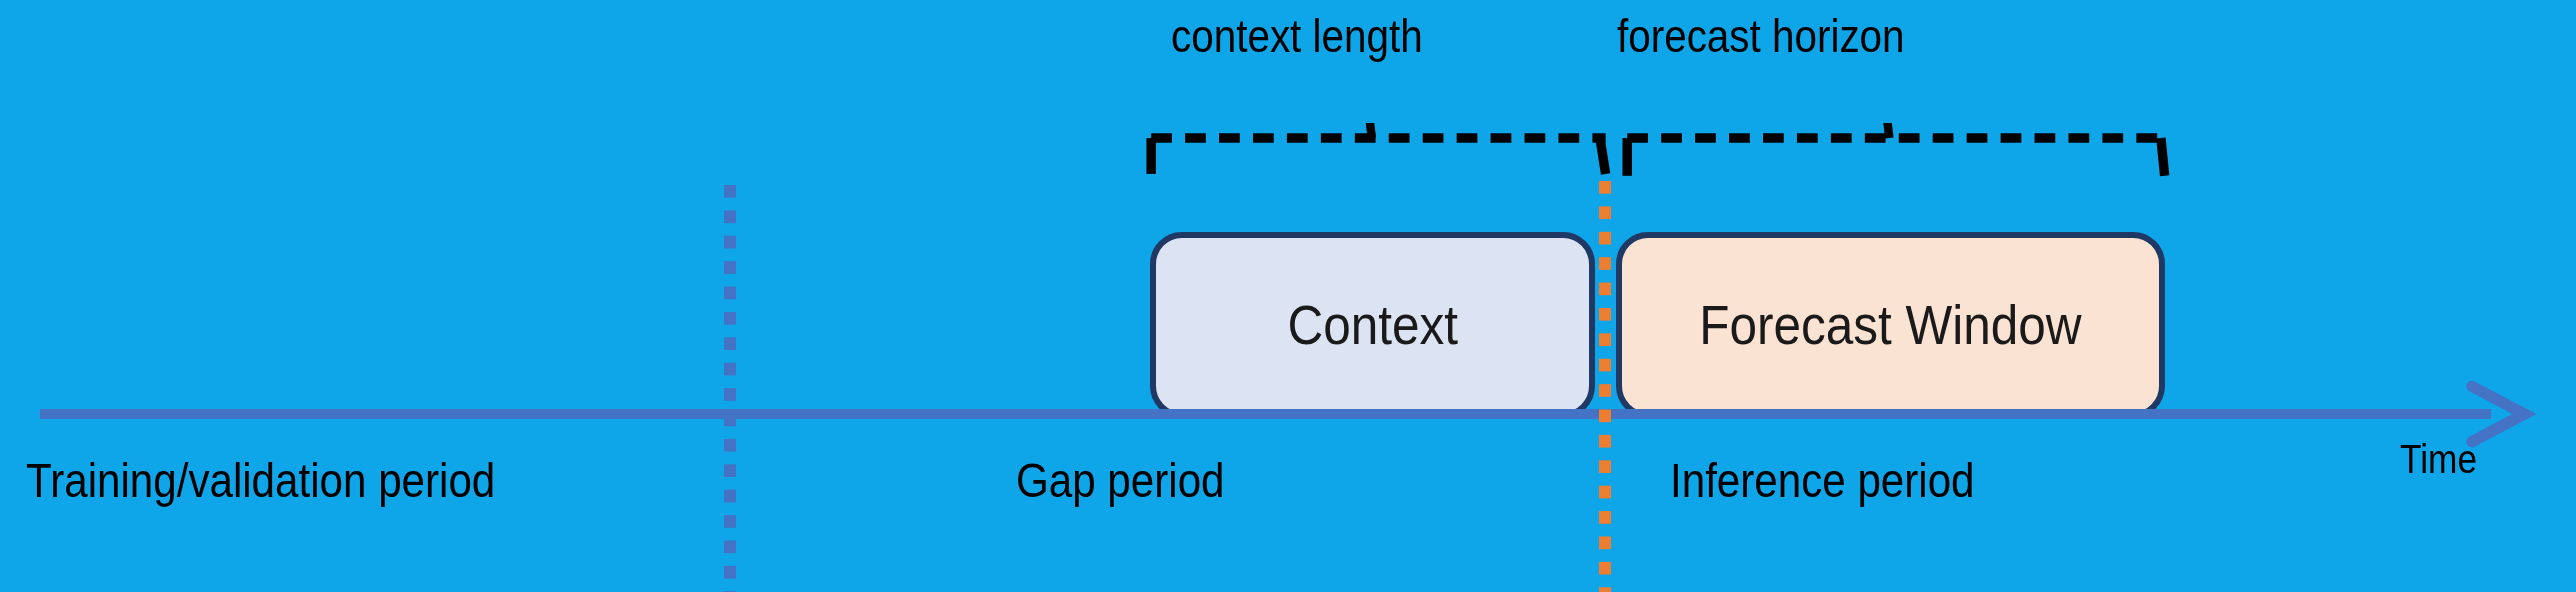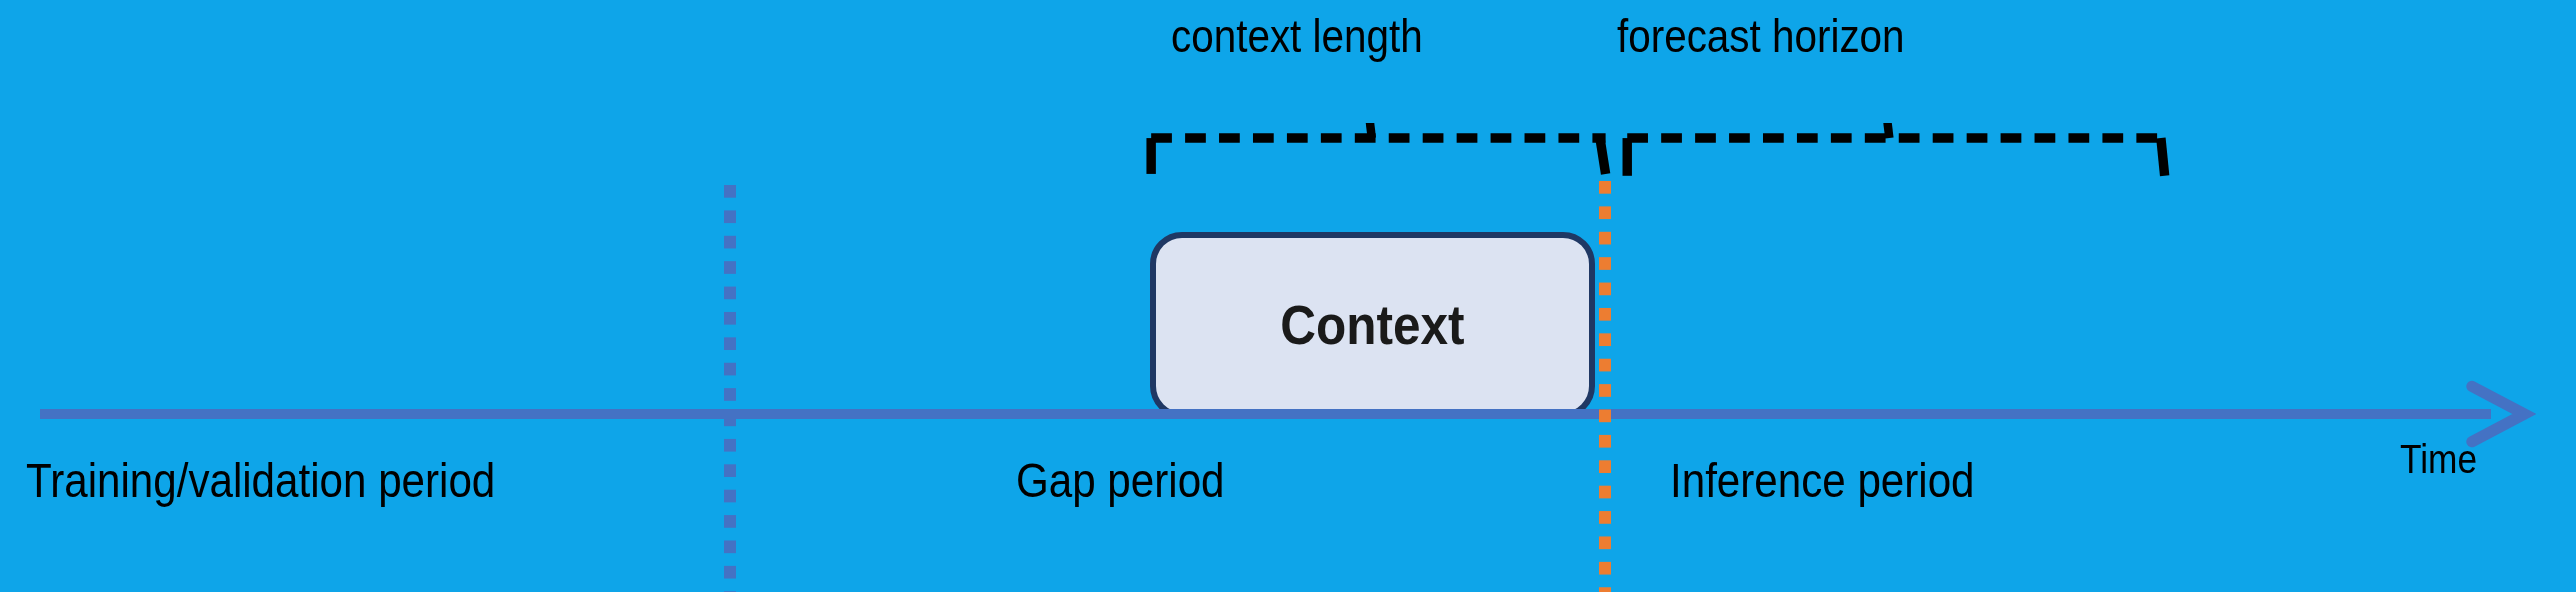--- a/index.html
+++ b/index.html
@@ -81,21 +81,21 @@
     align-items: center;
     justify-content: center;
   }
   .win-box .win-label {
     font-size: 55px;
     color: #1a1a1a;
     font-family: "Liberation Sans", "DejaVu Sans", sans-serif;
     white-space: nowrap;
     transform: scaleX(0.9);
   }
-  .box-context  { background: #dce3f2; font-weight: bold; }
+  .box-context  { background: #dce3f2; }
   .box-forecast { background: #fbe3d3; }
 
   
   .brace {
     position: absolute;
   }
 </style>
 </head>
 <body>
 
@@ -120,20 +120,23 @@
     <line x1="16" y1="16" x2="588" y2="16" stroke="#000000" stroke-width="10" stroke-dasharray="22 14" stroke-linecap="butt"></line>
     <path d="M 16 16 L 16 56" stroke="#000000" stroke-width="10" fill="none" stroke-linecap="butt"></path>
     <path d="M 582 16 L 586 56" stroke="#000000" stroke-width="10" fill="none" stroke-linecap="butt"></path>
     <path d="M 294 16 L 290 -18" stroke="#000000" stroke-width="9" fill="none" stroke-linecap="butt"></path>
   </svg>
 
   <div class="win-box box-context" style="left:1150px; top:232px; width:445px; height:186px;">
     <span class="win-label">Context</span>
   </div>
 
+  <div class="win-box box-forecast" style="left:1616px; top:232px; width:549px; height:186px;">
+    <span class="win-label">Forecast Window</span>
+  </div>
 
   <div class="axis-line" style="left:40px; top:409px; width:2451px;"></div>
 
   <svg class="axis-arrow" style="left:2451px; top:377px;" width="85" height="75" viewBox="0 0 90 80">
     <path d="M 22 10 L 78 39.5 L 22 69" stroke="#4472c4" stroke-width="12" fill="none" stroke-linecap="round" stroke-linejoin="miter"></path>
   </svg>
 
   <div class="vdotted vdotted-blue" style="left:724px; top:185px; height:408px;"></div>
 
   <div class="vdotted vdotted-orange" style="left:1599px; top:181px; height:412px;"></div>

